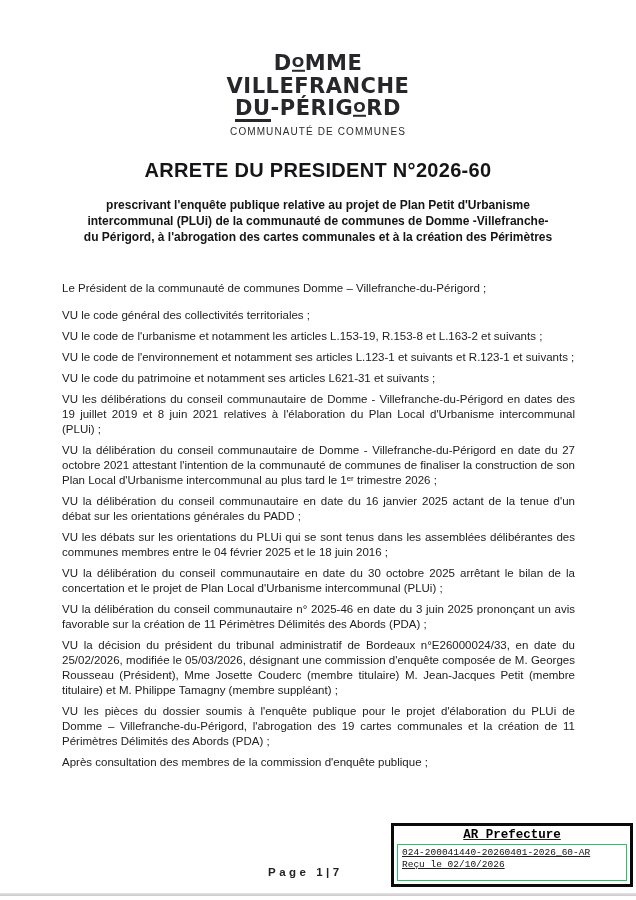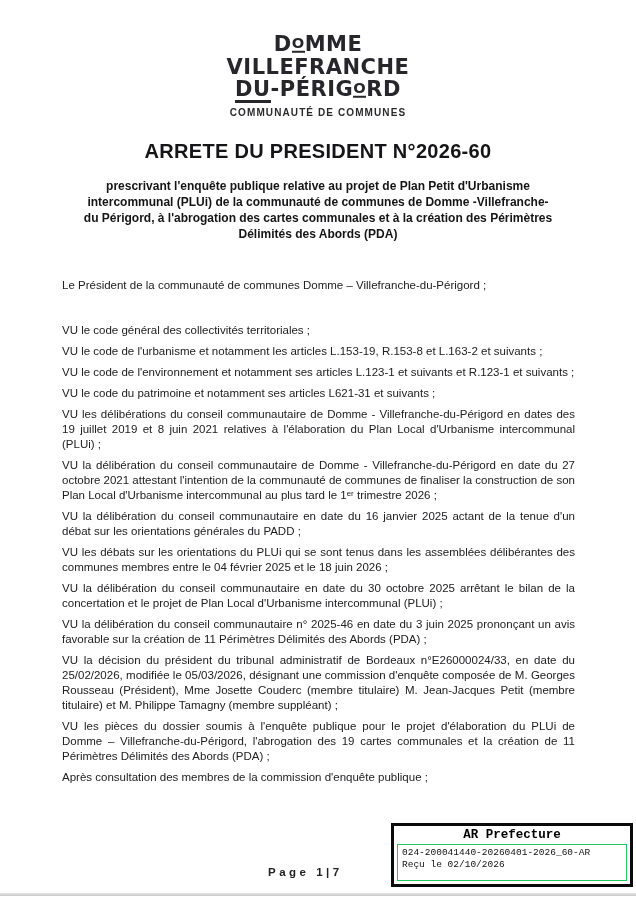--- a/index.html
+++ b/index.html
@@ -7,21 +7,21 @@
     width: 636px; height: 900px;
     background: #ffffff;
     font-family: "Liberation Sans", "DejaVu Sans", sans-serif;
     color: #1d1d1f;
     position: relative;
     overflow: hidden;
   }
   .page { position: absolute; inset: 0; background: #fff; }
 
   
-  .logo { text-align: center; padding-top: 33px; color: #27272b; }
+  .logo { text-align: center; padding-top: 52px; color: #27272b; }
   .logo-line {
     font-family: "DejaVu Sans", sans-serif;
     font-weight: 800;
     font-size: 21px;
     line-height: 22px;
     letter-spacing: 0.5px;
   }
   .logo-o {
     display: inline-block;
     font-size: 0.70em;
@@ -29,21 +29,21 @@
     transform: translateY(-0.22em);
     border-bottom: 0.17em solid currentColor;
     padding-bottom: 0.02em;
   }
   .logo-du {
     display: inline-block;
     border-bottom: 3px solid currentColor;
     line-height: 0.95;
   }
   .logo-tagline {
-    font-weight: 700;
+    font-weight: 400;
     font-size: 10px;
     letter-spacing: 1.1px;
     margin-top: 4px;
     color: #2b2b2f;
     text-align: center;
   }
 
   
   .doc-title {
     margin: 22px 0 0;
@@ -66,39 +66,40 @@
   .body-text {
     margin: 36px 61px 0 62px;
     font-size: 11.5px;
     line-height: 15px;
     color: #212124;
   }
   .body-text p {
     margin: 0 0 6px;
     text-align: justify;
   }
-  .body-text p.para-first { margin-bottom: 30px; }
+  .body-text p.para-first { margin-bottom: 12px; }
 
   
   .page-num {
     position: absolute;
     left: 268px; top: 866px;
     font-size: 11.5px;
     font-weight: 700;
     letter-spacing: 3.5px;
     color: #222;
     white-space: nowrap;
   }
   .stamp {
     position: absolute;
     right: 3px; top: 823px;
     width: 230px;
     background: #fff;
     border: 3px solid #0a0a0a;
     padding: 1px 3px 3px;
+    text-decoration: underline;
   }
   .stamp-title {
     font-family: "Liberation Mono", "DejaVu Sans Mono", monospace;
     font-weight: 700;
     font-size: 12.5px;
     line-height: 17px;
     text-align: center;
     color: #000;
     white-space: nowrap;
   }
@@ -130,33 +131,32 @@
     <div class="logo-line"><span class="logo-du">DU</span><span>-PÉRIG</span><span class="logo-o">O</span><span>RD</span></div>
     <div class="logo-tagline">COMMUNAUTÉ DE COMMUNES</div>
   </div>
 
   <h1 class="doc-title">ARRETE DU PRESIDENT N°2026-60</h1>
 
   <div class="doc-subtitle">
     <div>prescrivant l'enquête publique relative au projet de Plan Petit d'Urbanisme</div>
     <div>intercommunal (PLUi) de la communauté de communes de Domme -Villefranche-</div>
     <div>du Périgord, à l'abrogation des cartes communales et à la création des Périmètres</div>
-    <div>Délimités des Abords (PDA)</div>
   </div>
 
   <div class="body-text">
     <p class="para-first">Le Président de la communauté de communes Domme – Villefranche-du-Périgord ;</p>
     <p>VU le code général des collectivités territoriales ;</p>
     <p>VU le code de l'urbanisme et notamment les articles L.153-19, R.153-8 et L.163-2 et suivants ;</p>
     <p>VU le code de l'environnement et notamment ses articles L.123-1 et suivants et R.123-1 et suivants ;</p>
     <p>VU le code du patrimoine et notamment ses articles L621-31 et suivants ;</p>
     <p>VU les délibérations du conseil communautaire de Domme - Villefranche-du-Périgord en dates des 19 juillet 2019 et 8 juin 2021 relatives à l'élaboration du Plan Local d'Urbanisme intercommunal (PLUi) ;</p>
     <p>VU la délibération du conseil communautaire de Domme - Villefranche-du-Périgord en date du 27 octobre 2021 attestant l'intention de la communauté de communes de finaliser la construction de son Plan Local d'Urbanisme intercommunal au plus tard le 1ᵉʳ trimestre 2026 ;</p>
     <p>VU la délibération du conseil communautaire en date du 16 janvier 2025 actant de la tenue d'un débat sur les orientations générales du PADD ;</p>
-    <p>VU les débats sur les orientations du PLUi qui se sont tenus dans les assemblées délibérantes des communes membres entre le 04 février 2025 et le 18 juin 2026 ;</p>
+    <p>VU les débats sur les orientations du PLUi qui se sont tenus dans les assemblées délibérantes des communes membres entre le 04 février 2025 et le 18 juin 2016 ;</p>
     <p>VU la délibération du conseil communautaire en date du 30 octobre 2025 arrêtant le bilan de la concertation et le projet de Plan Local d'Urbanisme intercommunal (PLUi) ;</p>
     <p>VU la délibération du conseil communautaire n° 2025-46 en date du 3 juin 2025 prononçant un avis favorable sur la création de 11 Périmètres Délimités des Abords (PDA) ;</p>
     <p>VU la décision du président du tribunal administratif de Bordeaux n°E26000024/33, en date du 25/02/2026, modifiée le 05/03/2026, désignant une commission d'enquête composée de M. Georges Rousseau (Président), Mme Josette Couderc (membre titulaire) M. Jean-Jacques Petit (membre titulaire) et M. Philippe Tamagny (membre suppléant) ;</p>
     <p>VU les pièces du dossier soumis à l'enquête publique pour le projet d'élaboration du PLUi de Domme – Villefranche-du-Périgord, l'abrogation des 19 cartes communales et la création de 11 Périmètres Délimités des Abords (PDA) ;</p>
     <p>Après consultation des membres de la commission d'enquête publique ;</p>
   </div>
 
   <div class="page-num">Page 1|7</div>
 
   <div class="stamp">

